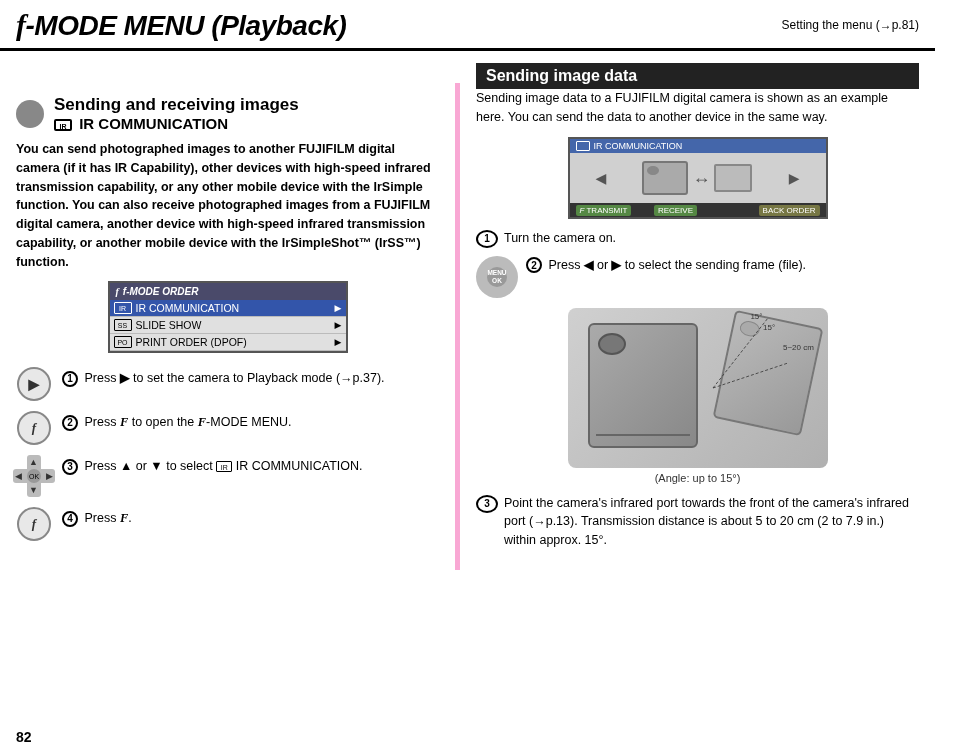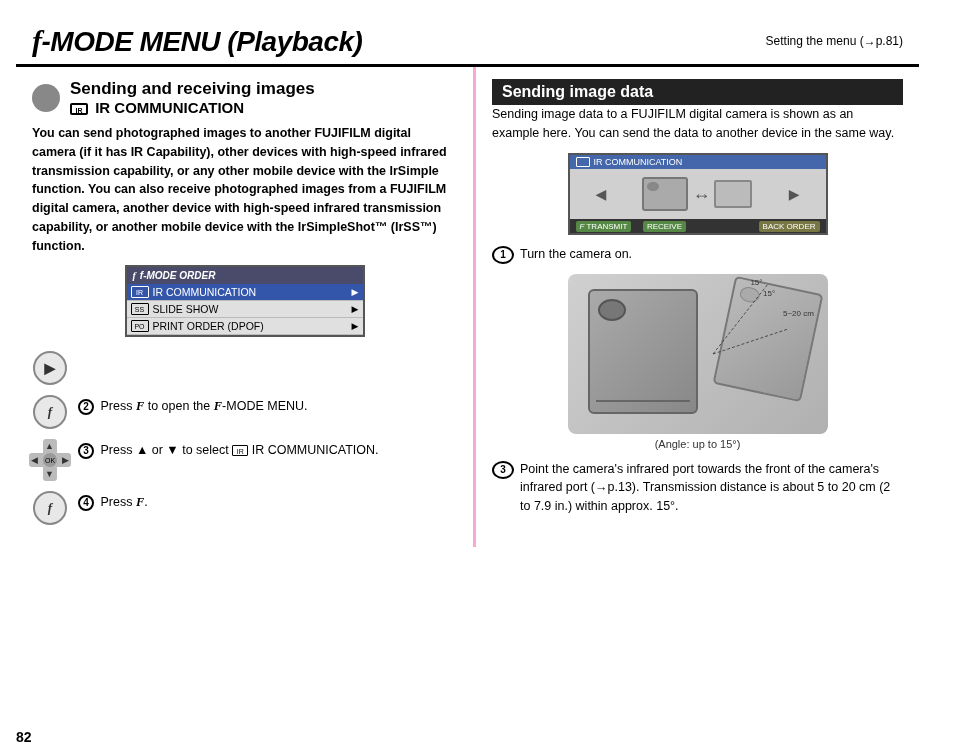--- a/index.html
+++ b/index.html
@@ -10,21 +10,21 @@
       color: #000;
       width: 954px;
       min-height: 755px;
     }
 
     .page {
       width: 935px;
       min-height: 755px;
       background: #fff;
       position: relative;
-      padding: 16px;
+      padding: 0;
     }
 
     
     .header {
       border-bottom: 3px solid #000;
       padding: 8px 16px 6px 16px;
       display: flex;
       align-items: center;
       justify-content: space-between;
     }
@@ -48,21 +48,22 @@
     
     .content {
       display: flex;
       padding: 0;
     }
 
     
     .left-col {
       width: 460px;
       padding: 12px 16px 12px 16px;
-      border-right: 3px solid #f9a8d4;
+      border-right: 5px solid #f9a8d4;
+      margin-top: 32px;
     }
 
     
     .right-col {
       flex: 1;
       padding: 12px 16px 12px 16px;
     }
 
     
     .section-heading {
@@ -416,20 +417,24 @@
           <span class="menu-item-arrow">▶</span>
         </div>
       </div>
 
       <div class="step-row">
         <div class="step-icon">
           <div class="btn-icon">
             <span class="btn-icon-play">▶</span>
           </div>
         </div>
+        <div class="step-text">
+          <span style="border:2px solid #000;border-radius:50%;width:16px;height:16px;display:inline-flex;align-items:center;justify-content:center;font-size:10px;font-weight:bold;margin-right:3px;">1</span>
+          Press <span style="font-weight:bold;">▶</span> to set the camera to Playback mode (→p.37).
+        </div>
       </div>
 
       <div class="step-row">
         <div class="step-icon">
           <div class="btn-icon">
             <em>f</em>
           </div>
         </div>
         <div class="step-text">
           <span style="border:2px solid #000;border-radius:50%;width:16px;height:16px;display:inline-flex;align-items:center;justify-content:center;font-size:10px;font-weight:bold;margin-right:3px;">2</span>
@@ -490,34 +495,48 @@
             <div style="width:46px;height:34px;background:#aaa;border:2px solid #777;border-radius:3px;position:relative;">
               <div style="position:absolute;top:3px;left:3px;width:12px;height:9px;border:1.5px solid #888;border-radius:50%;background:#888;"></div>
             </div>
             <span style="font-size:18px;margin:0 4px;color:#555;">↔</span>
             <div style="width:38px;height:28px;background:#bbb;border:2px solid #888;border-radius:2px;"></div>
           </div>
           <span class="ir-arrow-right">▶</span>
         </div>
         <div class="ir-screen-footer">
           <div>
-            <span style="background:#558844;color:#fff;border-radius:2px;padding:1px 4px;font-size:8px;margin-right:9px;"><em>F</em> <span>TRANSMIT</span></span>
+            <span style="background:#558844;color:#fff;border-radius:2px;padding:1px 4px;font-size:8px;margin-right:20px;"><em>F</em> <span>TRANSMIT</span></span>
             <span style="background:#558844;color:#fff;border-radius:2px;padding:1px 4px;font-size:8px;"><span>RECEIVE</span></span>
           </div>
           <div>
             <span style="background:#774;color:#fff;border-radius:2px;padding:1px 4px;font-size:8px;">BACK <span>ORDER</span></span>
           </div>
         </div>
       </div>
 
       <div class="right-step-row">
         <div class="right-step-num">1</div>
         <div class="right-step-text">Turn the camera on.</div>
       </div>
 
+      <div class="right-step-row">
+        <div style="flex-shrink:0;margin-right:8px;">
+
+          <div class="menu-ok-surround">
+            <div class="menu-ok-ring">
+              <div class="menu-ok-core">MENU<br>OK</div>
+            </div>
+          </div>
+        </div>
+        <div class="right-step-text">
+          <span style="border:2px solid #000;border-radius:50%;width:16px;height:16px;display:inline-flex;align-items:center;justify-content:center;font-size:10px;font-weight:bold;margin-right:3px;">2</span>
+          Press <span style="font-weight:bold;">◀</span> or <span style="font-weight:bold;">▶</span> to select the sending frame (file).
+        </div>
+      </div>
 
       <div class="camera-illustration">
         <div class="camera-img-placeholder">
 
           <div style="position:absolute;left:20px;top:15px;width:110px;height:125px;background:linear-gradient(135deg,#aaa,#888);border:2px solid #666;border-radius:6px;">
             <div style="position:absolute;top:8px;left:8px;width:28px;height:22px;border:2px solid #555;border-radius:50%;background:#777;"></div>
             <div style="position:absolute;bottom:10px;left:6px;right:6px;height:2px;background:#666;"></div>
           </div>
 
           <div style="position:absolute;right:15px;top:10px;width:90px;height:110px;background:linear-gradient(135deg,#bbb,#999);border:2px solid #777;border-radius:5px;transform:rotate(12deg);">

